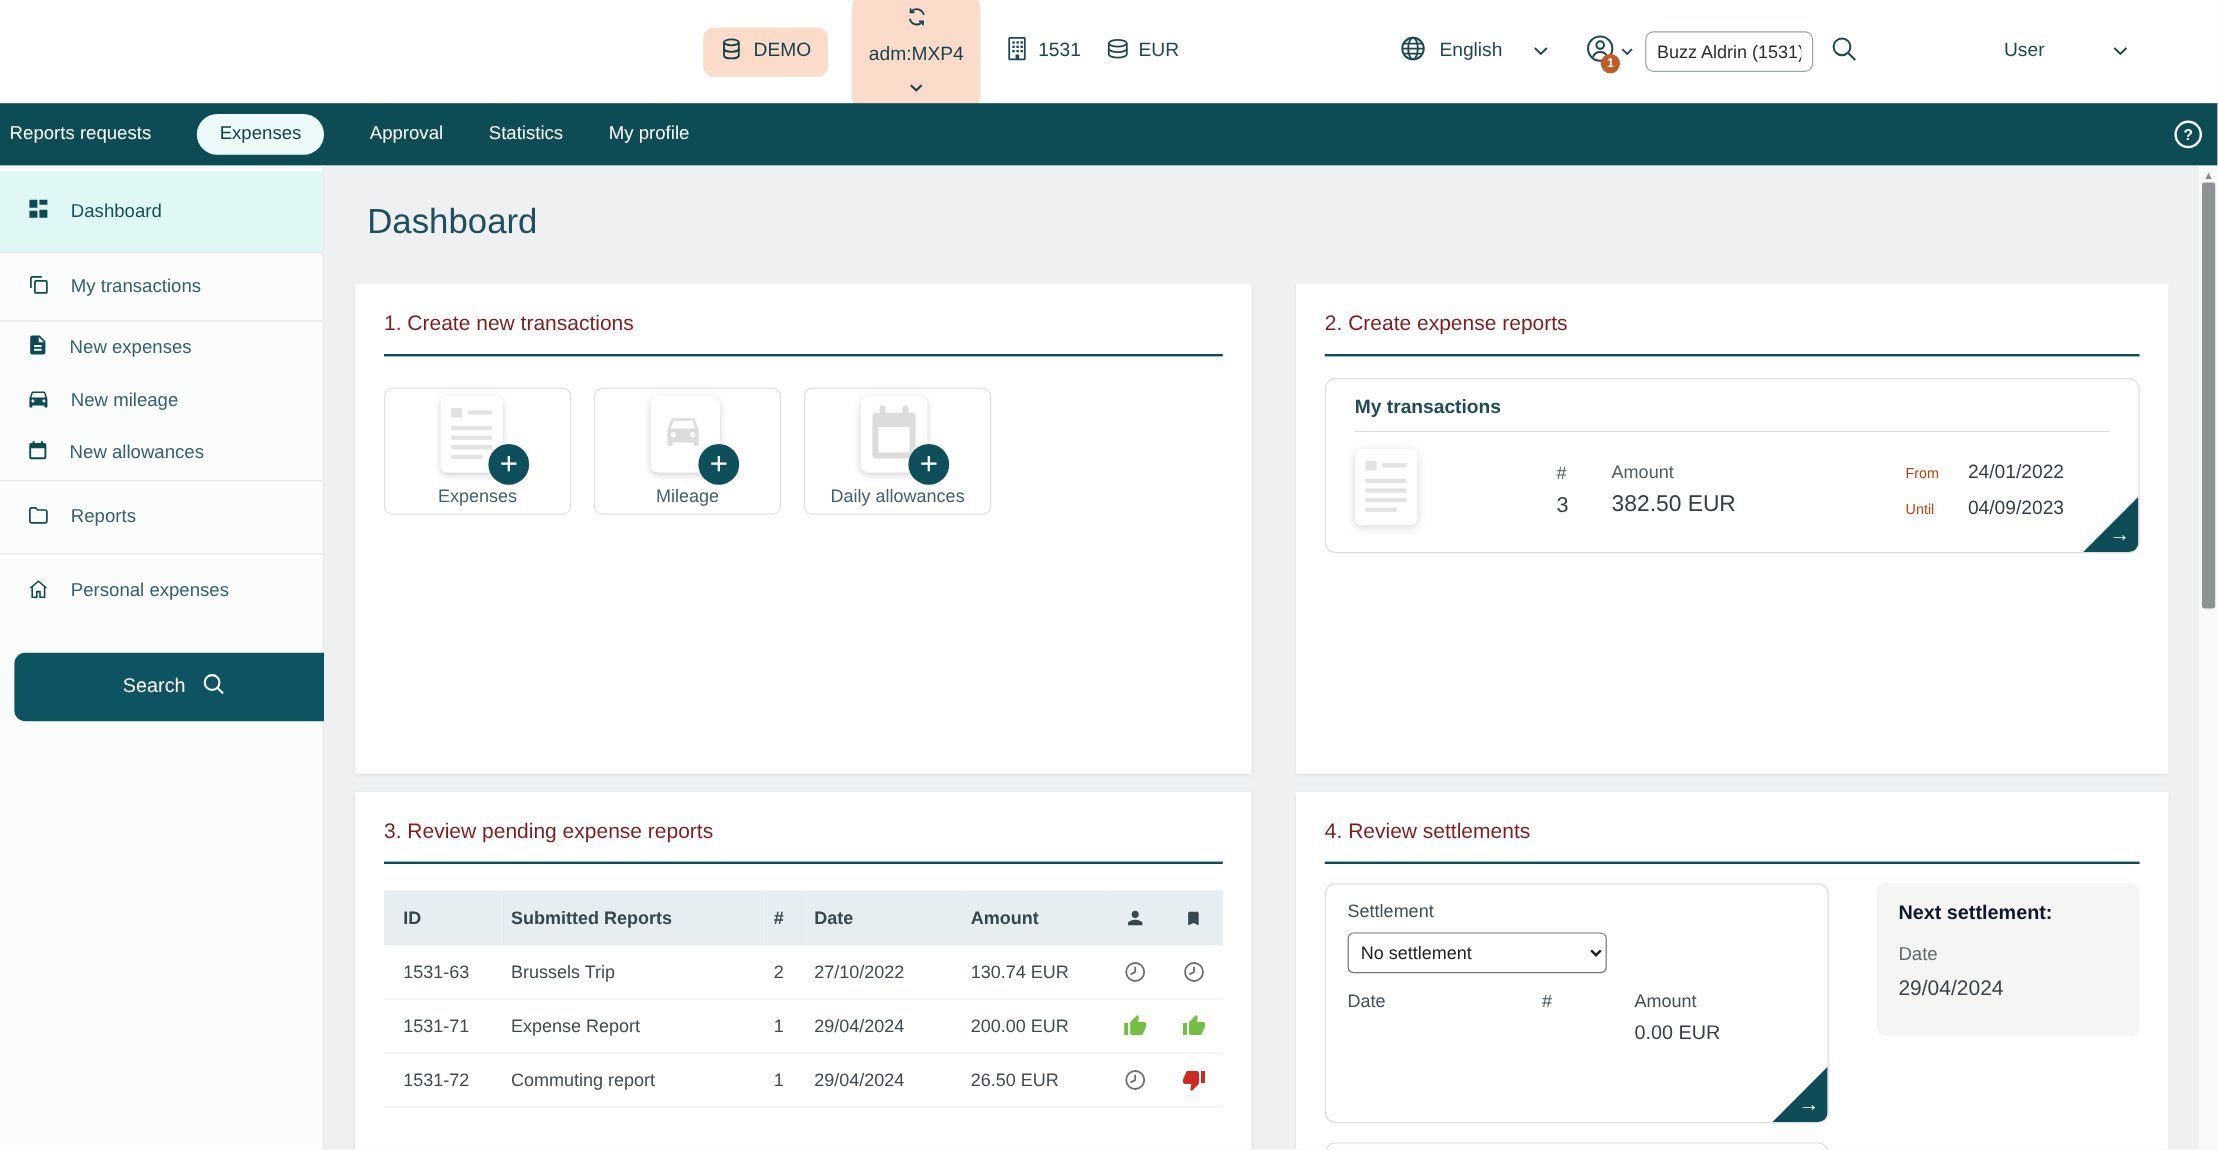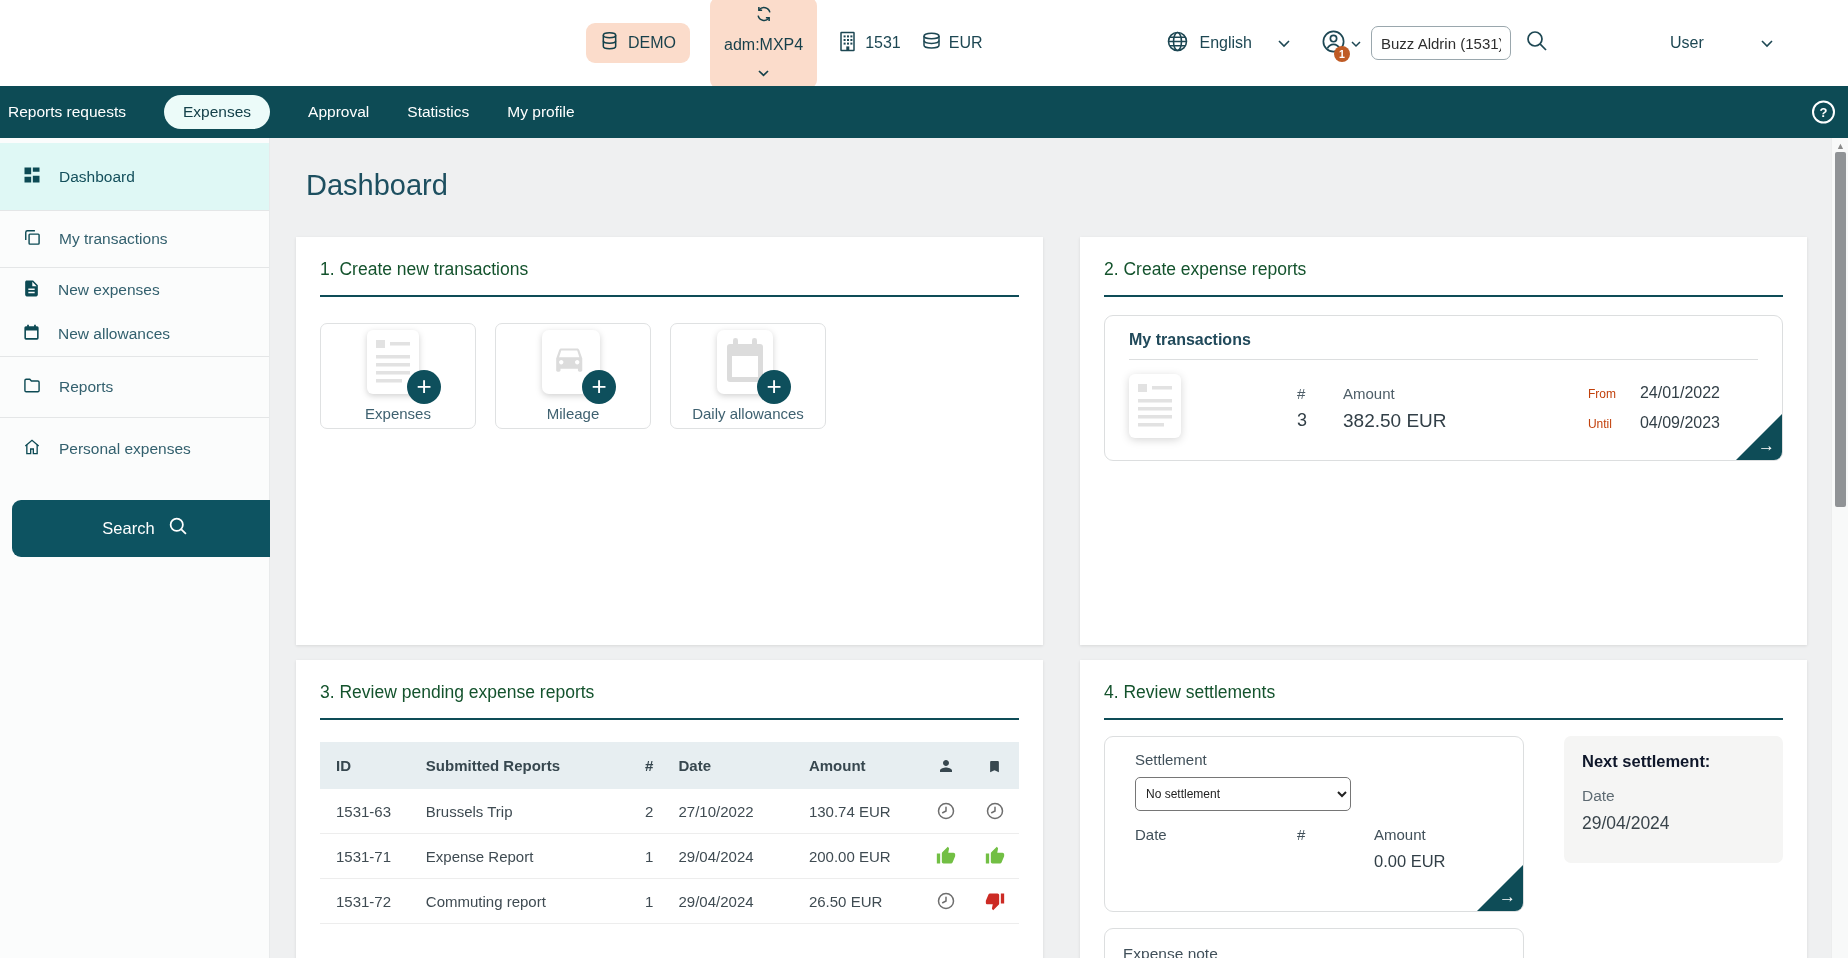--- a/index.html
+++ b/index.html
@@ -51,21 +51,21 @@
   
   .main { position:absolute; left:270px; top:138px; right:17px; bottom:0; background:#eff0f1; overflow:hidden; }
   .content { padding:30px 0 0 26px; }
   .page-title { margin:0 0 35px 10px; font-size:29px; font-weight:400; color:#1d4f60; line-height:34px; }
   .cols { display:flex; gap:37px; align-items:flex-start; }
   .col { display:flex; flex-direction:column; gap:15px; }
   .col-left { width:747px; } .col-right { width:727px; }
   .panel { background:#fff; box-shadow:0 1px 3px rgba(0,0,0,.1); padding:22px 24px; width:100%; }
   .panel-row1 { height:408px; }
   .panel-row2 { height:640px; }
-  .panel-title { font-size:17.5px; color:#14532d; padding-bottom:15px; border-bottom:2px solid #0e4c57; }
+  .panel-title { font-size:17.5px; color:#7f1d1d; padding-bottom:15px; border-bottom:2px solid #0e4c57; }
   
   .cards { display:flex; gap:19px; margin-top:26px; }
   .create-card { width:156px; height:106px; border:1px solid #dfe1e2; border-radius:7px; background:#fff;
                  display:flex; flex-direction:column; align-items:center; justify-content:center; gap:9px; cursor:pointer; }
   .card-iconwrap { position:relative; width:62px; height:66px; }
   .card-iconwrap svg { filter:drop-shadow(0 2px 3px rgba(0,0,0,.18)); }
   .plus-badge { position:absolute; right:-12px; bottom:-8px; width:34px; height:34px; border-radius:50%;
                 background:#0e4f5c; color:#fff; display:flex; align-items:center; justify-content:center;
                 font-size:26px; line-height:1; font-weight:400; padding-bottom:2px; }
   .card-label { font-size:15px; color:#3f6170; }
@@ -95,24 +95,24 @@
   .rpt-table th { background:#e7eef1; font-size:15px; color:#37474f; text-align:left;
                   padding:14px 8px; font-weight:bold; }
   .rpt-table th:first-child, .rpt-table td:first-child { padding-left:16px; }
   .rpt-table td { font-size:15px; color:#3f4b52; padding:12px 8px; border-bottom:1px solid #ededed;
                   background:#fff; }
   .c-id { width:96px; } .c-name { width:215px; } .c-num { width:33px; } .c-date { width:128px; }
   .c-amt { width:118px; } .c-ic { width:48px; text-align:center !important; }
   .rpt-table td.c-ic svg, .rpt-table th.c-ic svg { vertical-align:middle; }
   
   .settle-row { display:flex; gap:40px; margin-top:16px; align-items:flex-start; }
-  .settlement-box { position:relative; width:420px; height:176px; border:1px solid #dcdedf;
-                    border-radius:9px; overflow:hidden; padding:14px 30px; background:#fff; }
+  .settlement-box { position:relative; width:420px; height:200px; border:1px solid #dcdedf;
+                    border-radius:9px; overflow:hidden; padding:14px 18px; background:#fff; }
   .field-label { font-size:15px; color:#41505a; }
-  .settlement-select { display:block; margin-top:9px; width:216px; height:34px; font-size:12px; color:#222;
+  .settlement-select { display:block; margin-top:9px; width:216px; height:34px; font-size:15px; color:#222;
                        border:1px solid #767676; border-radius:5px; padding:0 6px; background:#fff;
                        font-family:inherit; }
   .sdetails { display:flex; margin-top:15px; }
   .sd-date { width:162px; } .sd-num { width:77px; }
   .sd-amt .amt-val { margin-top:9px; font-size:16.5px; color:#323f47; }
   .next-box { width:224px; background:#f5f5f4; border-radius:7px; padding:16px 18px; height:127px; }
   .next-title { font-size:16.5px; font-weight:bold; color:#0f172a; }
   .next-label { margin-top:16px; font-size:15.5px; color:#5d6a72; }
   .next-value { margin-top:8px; font-size:17.5px; color:#39444b; }
   .note-box { margin-top:16px; width:420px; height:120px; border:1px solid #dcdedf; border-radius:9px;
@@ -262,20 +262,28 @@
     <span>My transactions</span>
   </div>
   <div class="sdivider"></div>
   <div class="side-item h44">
     <span>
       <svg width="19" height="19" viewBox="0 0 24 24" fill="#0d4a54">
         <path d="M14 2H6c-1.1 0-2 .9-2 2v16c0 1.1.9 2 2 2h12c1.1 0 2-.9 2-2V8l-6-6zm2 16H8v-2h8v2zm0-4H8v-2h8v2zm-3-5V3.5L18.5 9H13z"></path>
       </svg>
     </span>
     <span>New expenses</span>
+  </div>
+  <div class="side-item h44">
+    <span>
+      <svg width="20" height="20" viewBox="0 0 24 24" fill="#0d4a54">
+        <path d="M18.92 6.01C18.72 5.42 18.16 5 17.5 5h-11c-.66 0-1.21.42-1.42 1.01L3 12v8c0 .55.45 1 1 1h1c.55 0 1-.45 1-1v-1h12v1c0 .55.45 1 1 1h1c.55 0 1-.45 1-1v-8l-2.08-5.99zM6.5 16c-.83 0-1.5-.67-1.5-1.5S5.67 13 6.5 13s1.5.67 1.5 1.5S7.33 16 6.5 16zm11 0c-.83 0-1.5-.67-1.5-1.5s.67-1.5 1.5-1.5 1.5.67 1.5 1.5-.67 1.5-1.5 1.5zM5 11l1.5-4.5h11L19 11H5z"></path>
+      </svg>
+    </span>
+    <span>New mileage</span>
   </div>
   <div class="side-item h44">
     <span>
       <svg width="19" height="19" viewBox="0 0 24 24" fill="#0d4a54">
         <path d="M19 4h-1.5V2.2h-2.2V4H8.7V2.2H6.5V4H5a2 2 0 0 0-2 2v13a2 2 0 0 0 2 2h14a2 2 0 0 0 2-2V6a2 2 0 0 0-2-2zm0 15H5V9.5h14V19z"></path>
       </svg>
     </span>
     <span>New allowances</span>
   </div>
   <div class="sdivider"></div>

